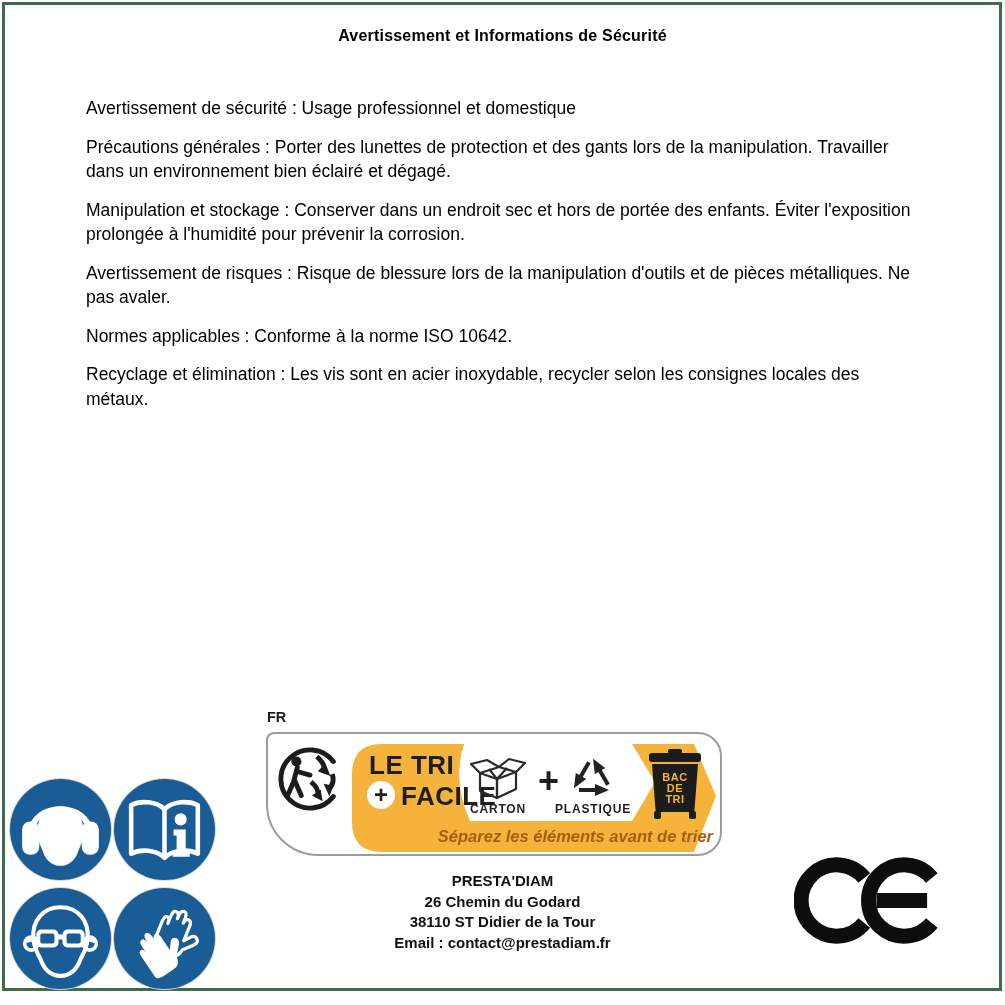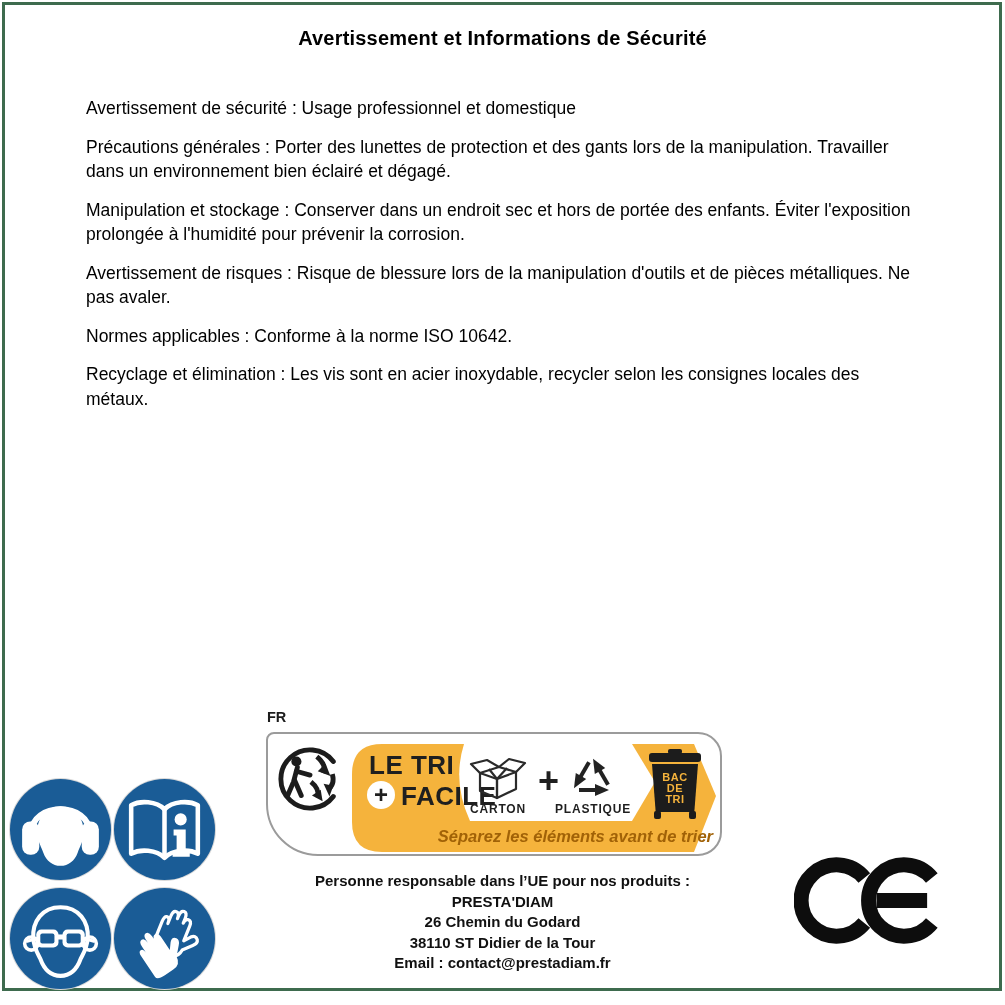--- a/index.html
+++ b/index.html
@@ -7,21 +7,21 @@
   .page {
     position:relative; width:1005px; height:1005px; background:#fff;
     font-family:"Liberation Sans", sans-serif; color:#000; overflow:hidden;
   }
   .frame {
     position:absolute; left:2px; top:2px; width:1000px; height:989px;
     border:3px solid #3e6b4e; pointer-events:none;
   }
   .title {
     position:absolute; left:0; top:27px; width:100%;
-    text-align:center; font-size:20px; font-weight:bold; letter-spacing:0.2px;
+    text-align:center; font-size:16px; font-weight:bold; letter-spacing:0.2px;
   }
   .body-text {
     position:absolute; left:72px; top:82px; width:866px;
     font-size:17.5px; line-height:24.5px;
   }
   .body-text p { margin:14px; }
 
   
   .icons-grid {
     position:absolute; left:10px; top:779px;
@@ -207,21 +207,20 @@
         <span>TRI</span>
       </div>
       <div class="bin-wheel left"></div>
       <div class="bin-wheel right"></div>
     </div>
 
     <div class="tri-instruction">Séparez les éléments avant de trier</div>
   </div>
 
   <div class="address">
-    <div>Personne responsable dans l’UE pour nos produits :</div>
     <div>PRESTA'DIAM</div>
     <div>26 Chemin du Godard</div>
     <div>38110 ST Didier de la Tour</div>
     <div>Email : contact@prestadiam.fr</div>
   </div>
 
   <svg class="ce-mark" viewBox="0 0 160 100">
     <g fill="none" stroke="#0d0d0d" stroke-width="16">
       <path d="M 75,26 A 38,38 0 1 0 75,74"></path>
       <path d="M 147,26 A 38,38 0 1 0 147,74"></path>

